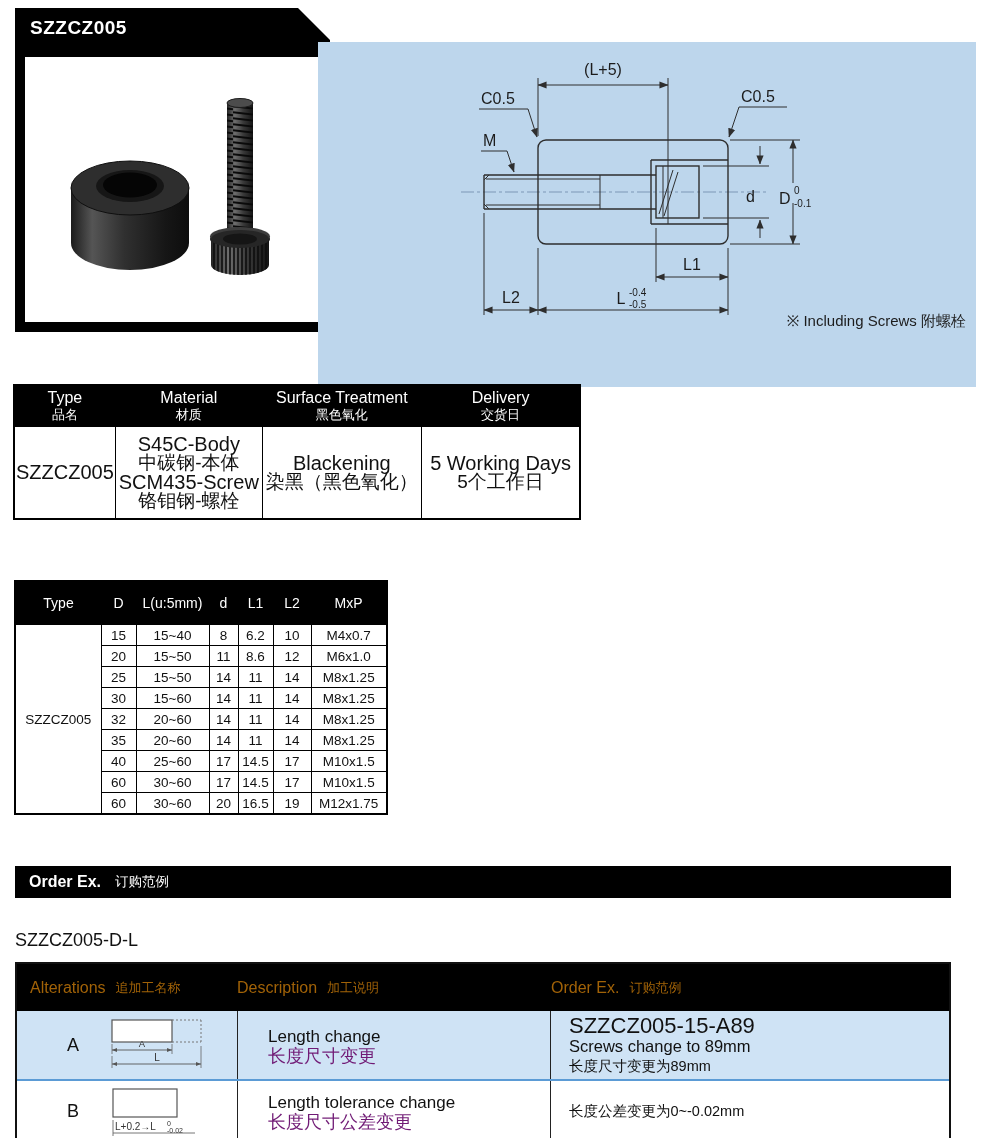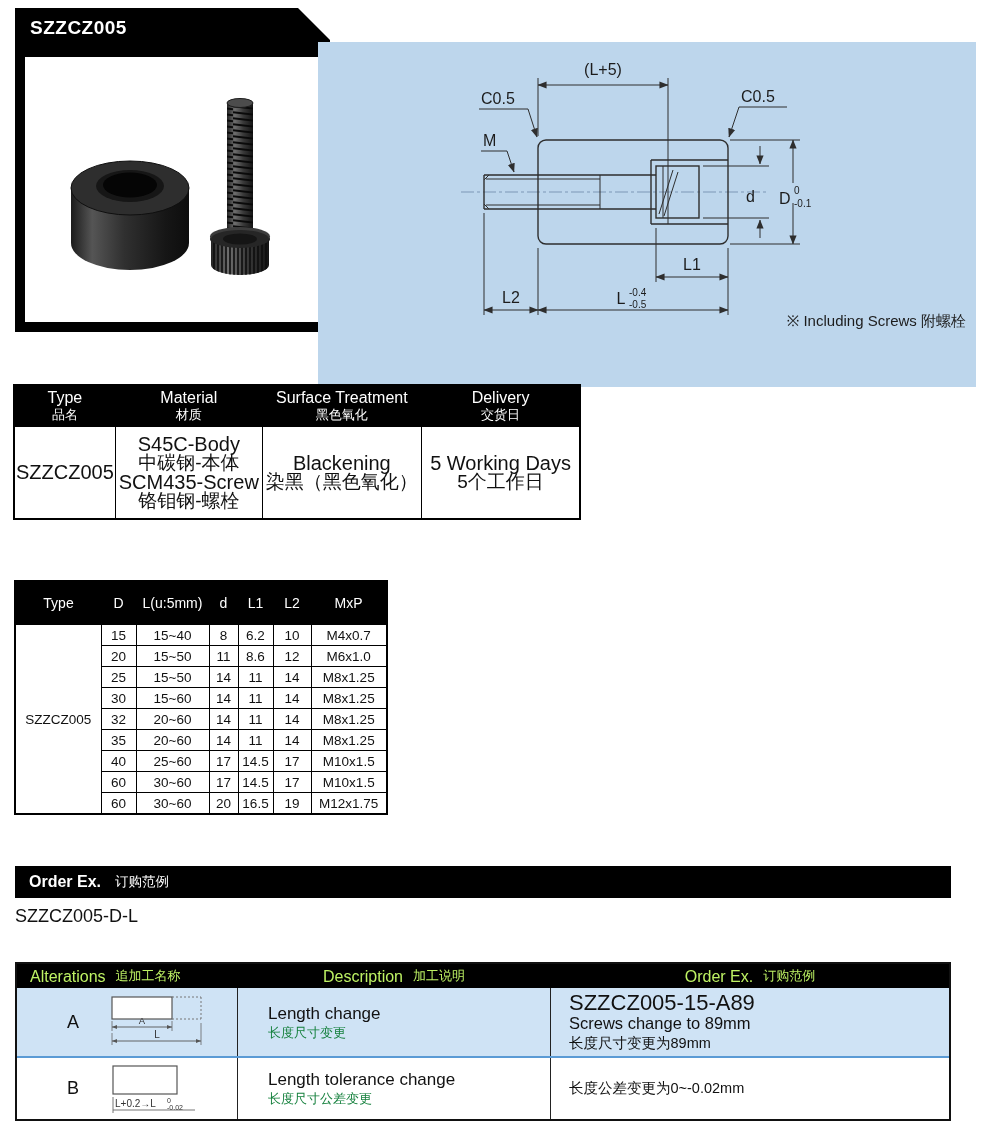--- a/index.html
+++ b/index.html
@@ -36,38 +36,38 @@
 
   .spec-table{position:absolute;left:14px;top:580px;border:2.5px solid #000}
   .spec-table th{background:#000;color:#fff;font-weight:normal;font-size:14px;height:40px}
   .spec-table td{border:1.5px solid #000;text-align:center;font-size:13.5px;height:20px;padding:0 2px;background:#fff}
 
   
   .order-bar{position:absolute;left:15px;top:866px;width:936px;height:32px;background:#000;color:#fff;
       display:flex;align-items:center;gap:14px;padding-left:14px;box-sizing:border-box}
   .order-bar .en{font-size:16px;font-weight:bold}
   .order-bar .zh{font-size:13.5px}
-  .order-example{position:absolute;left:15px;top:906px;font-size:18px;color:#111}
+  .order-example{position:absolute;left:15px;top:930px;font-size:18px;color:#111}
 
   
   .alt-table{position:absolute;left:15px;top:962px;width:936px;border:2.5px solid #111;box-sizing:border-box;background:#fff}
-  .alt-header{display:grid;grid-template-columns:220px 314px 1fr;background:#000;color:#bef264;height:24px}
+  .alt-header{display:grid;grid-template-columns:220px 314px 1fr;background:#000;color:#a16207;height:47px}
   .alt-hcell{display:flex;align-items:center;gap:10px}
   .alt-hcell.c1{padding-left:13px}
-  .alt-hcell.c2,.alt-hcell.c3{justify-content:center}
+  .alt-hcell.c2,.alt-hcell.c3{}
   .alt-row{display:grid;grid-template-columns:220px 314px 1fr}
   .alt-row.a{background:#cfe3f5;height:68px;border-bottom:2px solid #5b9bd5}
   .alt-row.b{background:#fff;height:61px}
   .alt-c{display:flex;flex-direction:column;justify-content:center}
   .alt-c.mid{border-left:1.6px solid #222;border-right:1.6px solid #222;padding-left:30px}
   .alt-c.right{padding-left:18px}
   .alt-left{display:flex;flex-direction:row;align-items:center}
   .alt-code{width:72px;text-align:center;font-size:18px;color:#111}
   .desc-en{font-size:17px;line-height:21px}
-  .desc-zh{font-size:13px;line-height:18px;color:#15803d}
+  .desc-zh{font-size:18px;line-height:18px;color:#701a75}
   .ord1{font-size:22px;line-height:21px}
   .ord2{font-size:16.5px;line-height:21px}
   .ord3{font-size:14.5px;line-height:19px}
   .mini-dwg text{fill:#333}
 </style>
 </head>
 <body>
 
 <div class="page">
 

